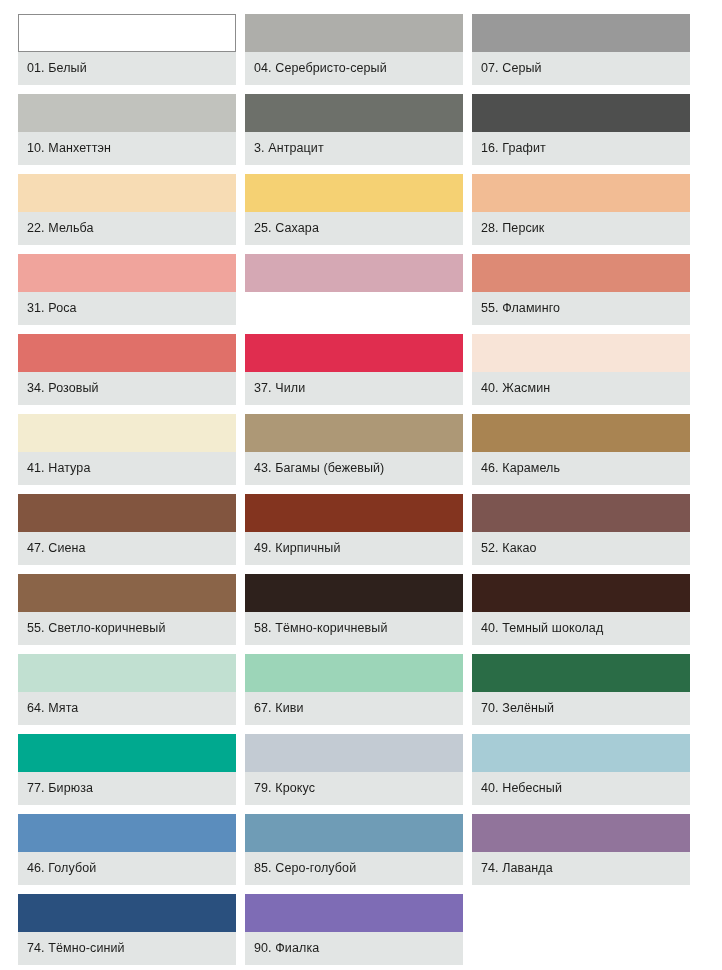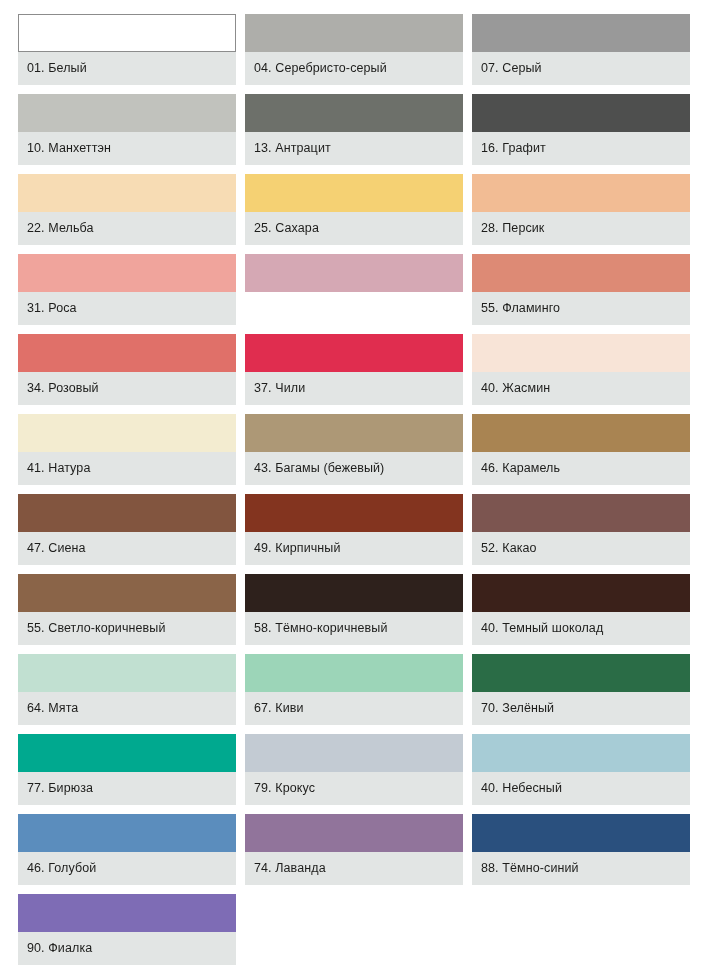--- a/index.html
+++ b/index.html
@@ -77,21 +77,21 @@
     <div class="swatch">
       <div class="swatch-color" style="background-color: rgb(153, 153, 153);"></div>
       <div class="swatch-label">07. Серый</div>
     </div>
     <div class="swatch">
       <div class="swatch-color" style="background-color: rgb(193, 194, 189);"></div>
       <div class="swatch-label">10. Манхеттэн</div>
     </div>
     <div class="swatch">
       <div class="swatch-color" style="background-color: rgb(109, 112, 106);"></div>
-      <div class="swatch-label">13. Антрацит</div>
+      <div class="swatch-label">3. Антрацит</div>
     </div>
     <div class="swatch">
       <div class="swatch-color" style="background-color: rgb(78, 79, 78);"></div>
       <div class="swatch-label">16. Графит</div>
     </div>
     <div class="swatch">
       <div class="swatch-color" style="background-color: rgb(247, 220, 180);"></div>
       <div class="swatch-label">22. Мельба</div>
     </div>
     <div class="swatch">
@@ -183,26 +183,30 @@
     </div>
     <div class="swatch">
       <div class="swatch-color" style="background-color: rgb(167, 204, 214);"></div>
       <div class="swatch-label">40. Небесный</div>
     </div>
     <div class="swatch">
       <div class="swatch-color" style="background-color: rgb(91, 141, 189);"></div>
       <div class="swatch-label">46. Голубой</div>
     </div>
     <div class="swatch">
+      <div class="swatch-color" style="background-color: rgb(111, 156, 182);"></div>
+      <div class="swatch-label">85. Серо-голубой</div>
+    </div>
+    <div class="swatch">
       <div class="swatch-color" style="background-color: rgb(145, 116, 155);"></div>
       <div class="swatch-label">74. Лаванда</div>
     </div>
     <div class="swatch">
       <div class="swatch-color" style="background-color: rgb(42, 80, 126);"></div>
-      <div class="swatch-label">88. Тёмно-синий</div>
+      <div class="swatch-label">74. Тёмно-синий</div>
     </div>
     <div class="swatch">
       <div class="swatch-color" style="background-color: rgb(126, 108, 181);"></div>
       <div class="swatch-label">90. Фиалка</div>
     </div>
     <div class="swatch is-empty">
       <div class="swatch-color" style="background-color: rgb(255, 255, 255);"></div>
       <div class="swatch-label"></div>
     </div>
   </main>

